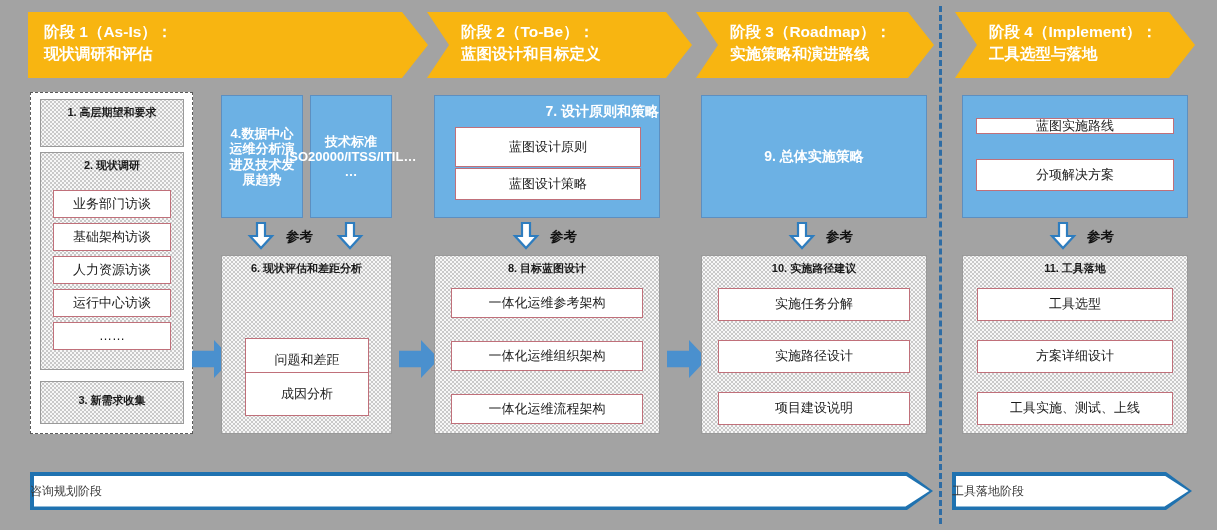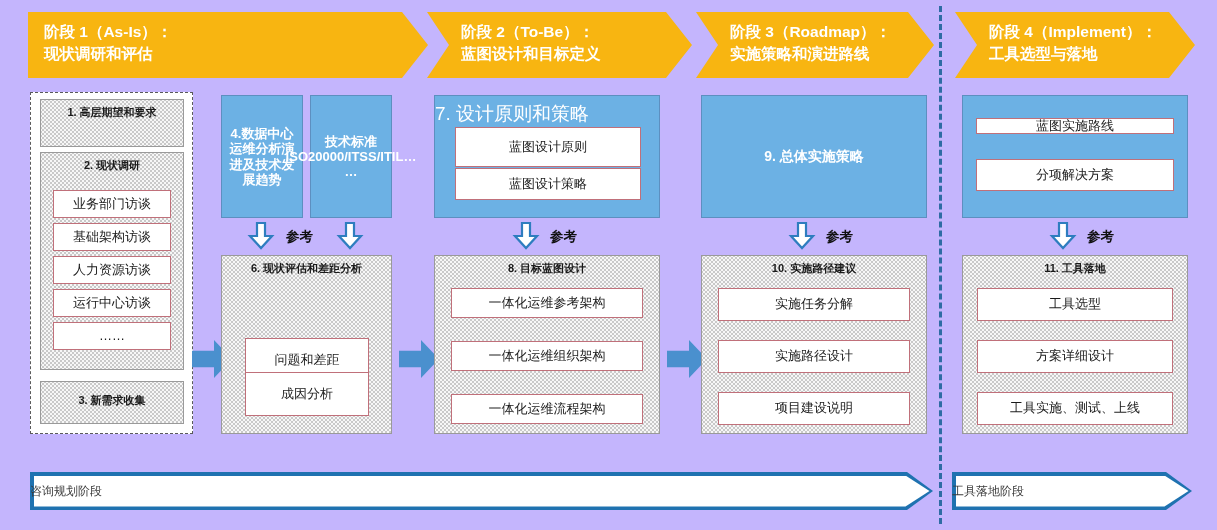--- a/index.html
+++ b/index.html
@@ -5,21 +5,21 @@
   html,body{margin:0;padding:0;background:#ffffff;}
   body{
     font-family:"Liberation Sans","DejaVu Sans",sans-serif;
     -webkit-font-smoothing:antialiased;
   }
   #canvas{
     position:relative;
     width:1217px;
     height:530px;
     overflow:hidden;
-    background:#c4b5fd;
+    background:#a3a3a3;
   }
 
   
   .chev{
     position:absolute;
     background:#F8B511;
     color:#ffffff;
     font-weight:bold;
     font-size:15.5px;
     line-height:1.45;
@@ -67,23 +67,23 @@
     line-height:1.35;
     padding-top:5px;
   }
   .bluebox{
     position:absolute;
     box-sizing:border-box;
     border:1px solid #5d8fc0;
     background:#6CB1E4;
   }
   .bluebox .hd{
-    text-align:left;
-    font-weight:normal;
-    font-size:19px;
+    text-align:right;
+    font-weight:bold;
+    font-size:14px;
     color:#ffffff;
     line-height:1.3;
   }
   .bluebox.stacked{
     display:flex;
     flex-direction:column;
     align-items:center;
     justify-content:center;
     text-align:center;
     font-weight:bold;

